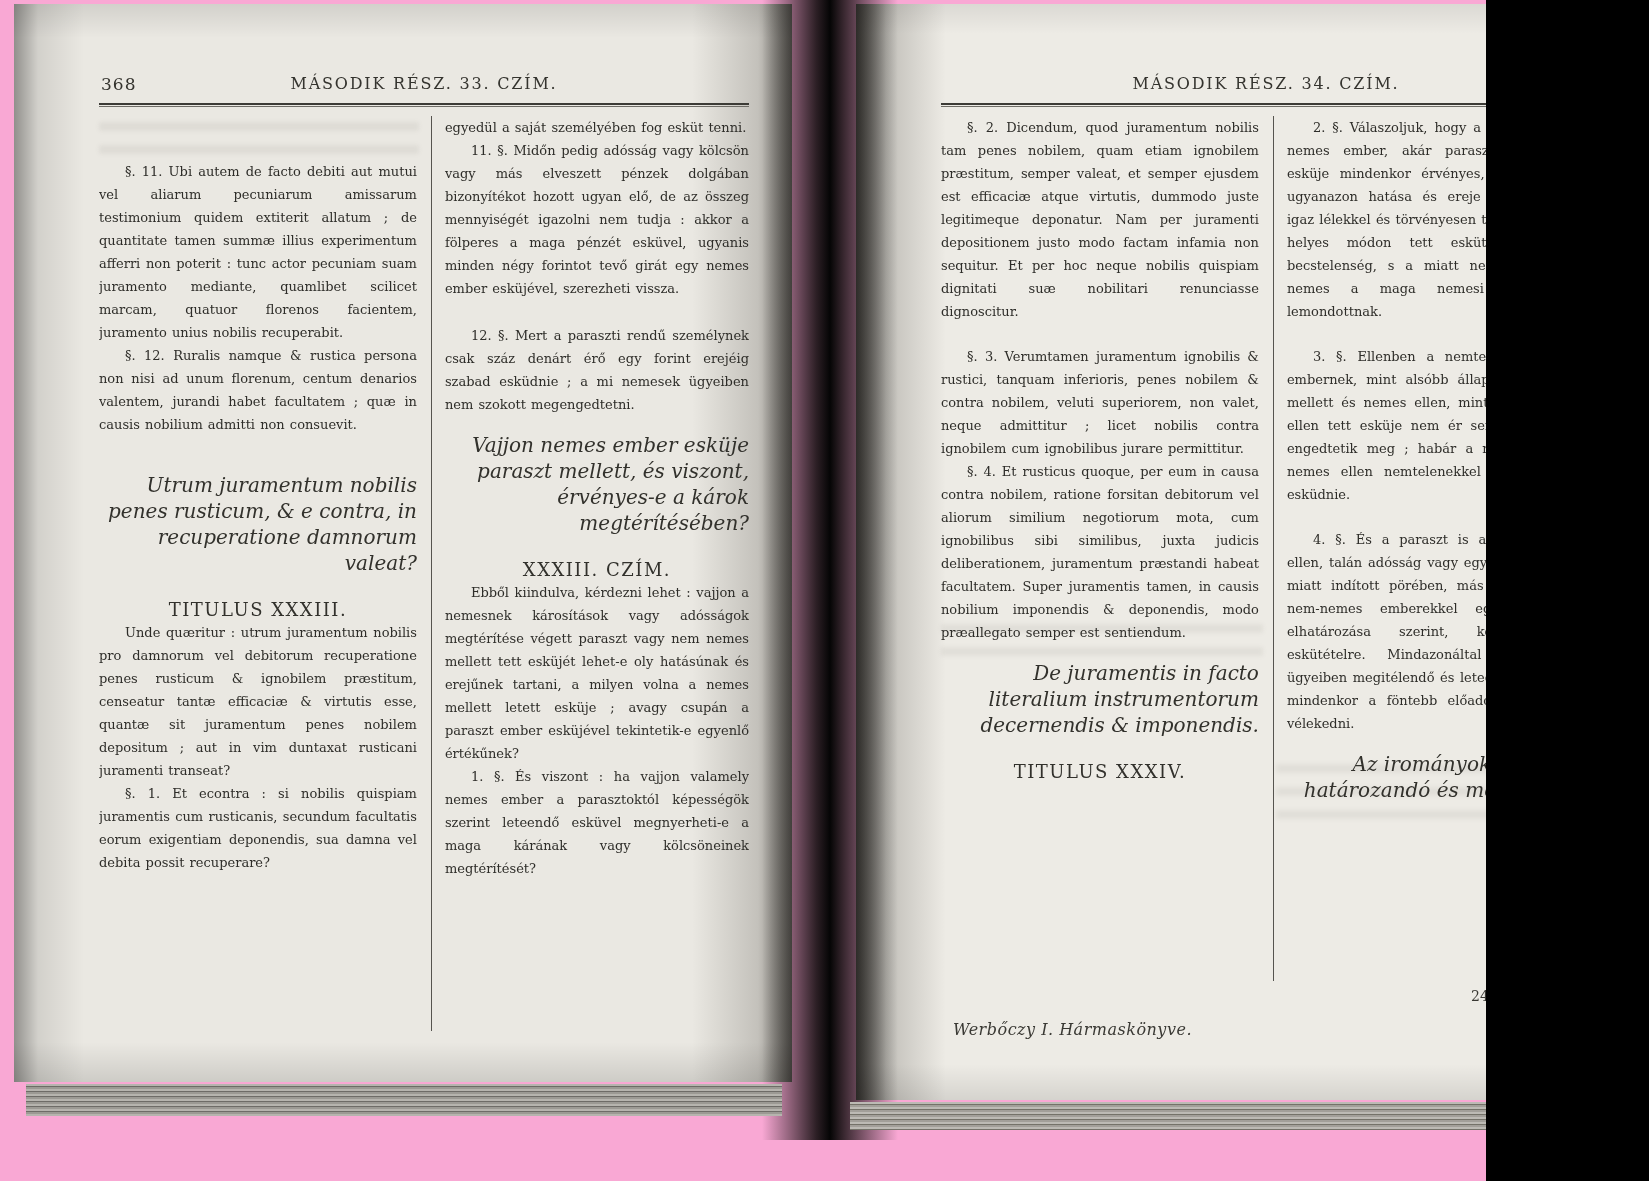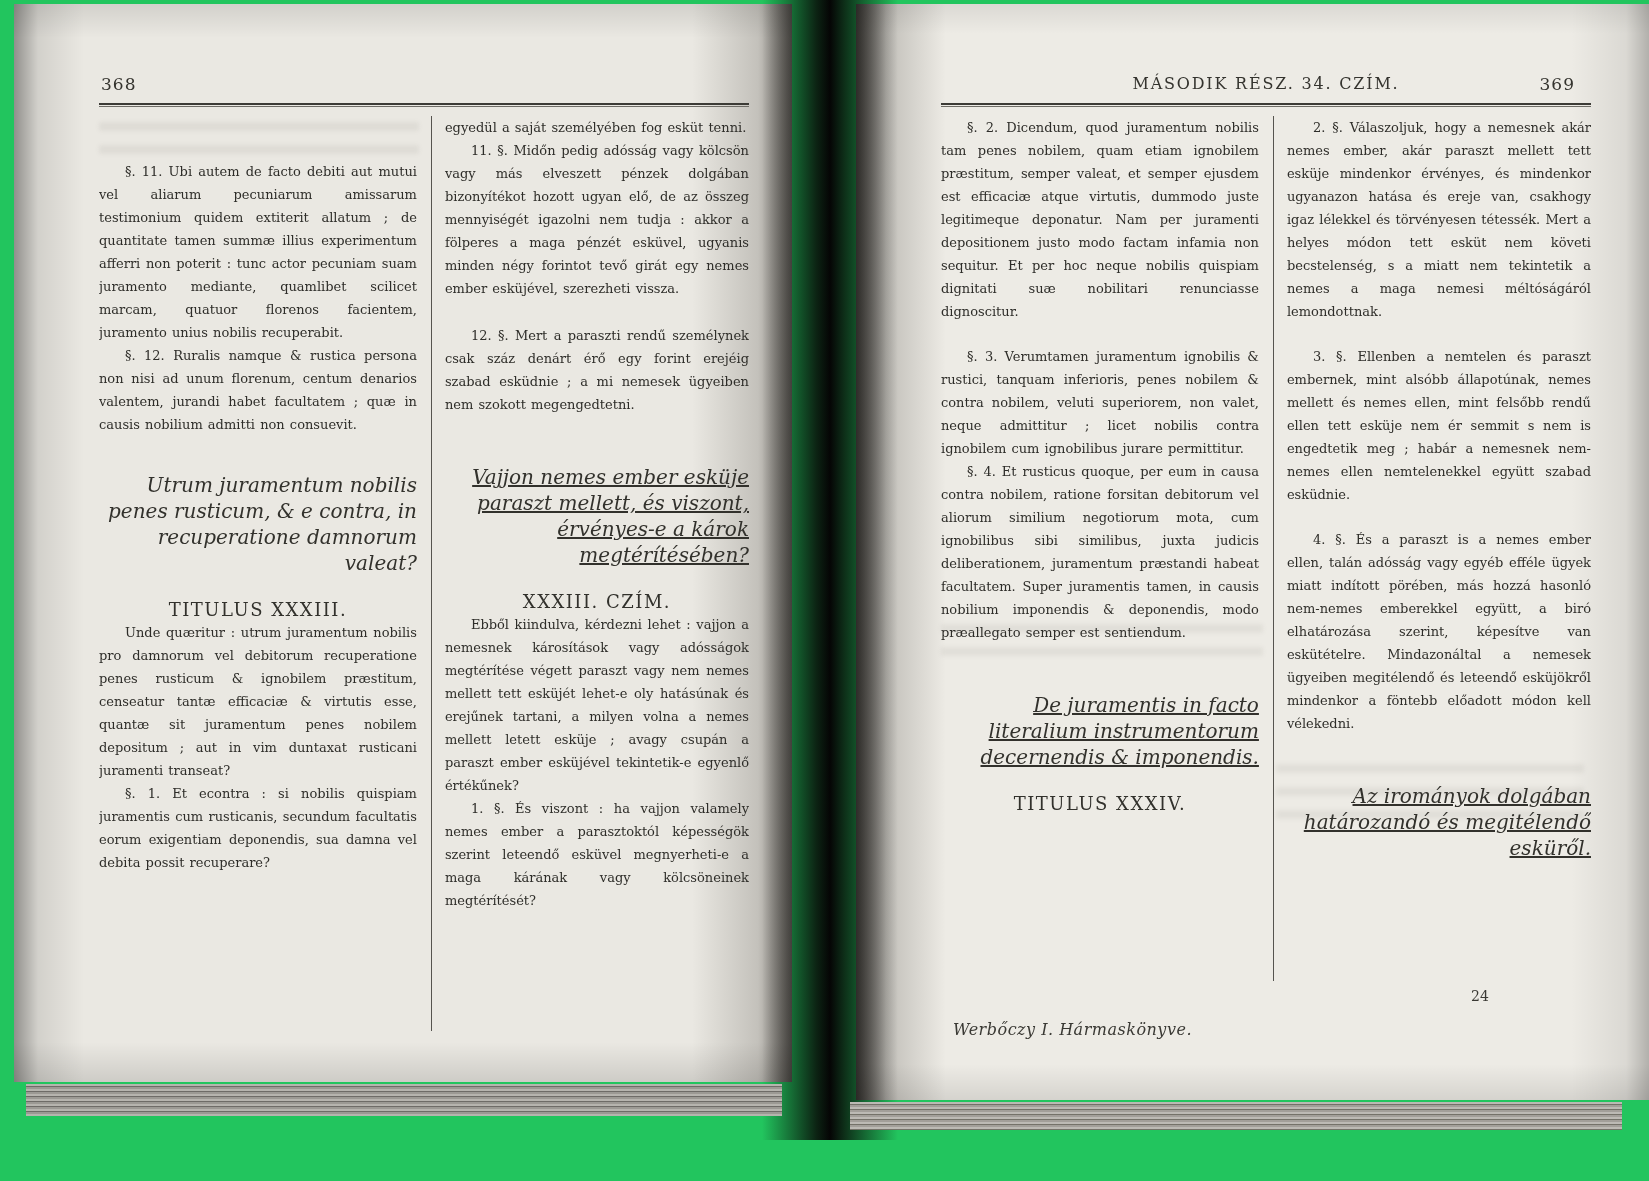--- a/index.html
+++ b/index.html
@@ -1,18 +1,18 @@
 <!DOCTYPE html>
 <html><head>
 <meta charset="utf-8">
 <style>
   html,body { margin:0; padding:0; background:#000; }
   .scan {
-    position:relative; width:1649px; height:1181px; overflow:hidden;
-    background:#22c55e;
+    position:relative; width:1486px; height:1181px; overflow:hidden;
+    background:#f9a8d4;
     font-family:"DejaVu Serif", serif;
     color:#2e2d29;
   }
   
   .page { position:absolute; top:4px; }
   .page-left {
     left:14px; width:778px; height:1078px;
     background:
       linear-gradient(to right, rgba(0,0,0,0.38) 0px, rgba(0,0,0,0.10) 24px, rgba(0,0,0,0) 70px),
       linear-gradient(to left, rgba(20,16,10,0.55) 0px, rgba(20,16,10,0.18) 34px, rgba(0,0,0,0) 100px),
@@ -59,40 +59,41 @@
   .page-right .cols { height:865px; }
   .col { width:322px; }
   .col.c2 { width:308px; }
   .divider { width:1px; background:#56544f; margin:0 13px 0 14px; align-self:stretch; }
   
   .par { margin:0; font-size:13px; line-height:23px; text-align:justify; text-indent:26px; word-spacing:1px; }
   .par.cont { text-indent:0; }
   .qhead { margin:0; font-style:italic; font-size:20px; line-height:26px; text-align:right; font-weight:normal; color:#32312c; }
   .tit { margin:0; font-size:18px; line-height:23px; text-align:center; letter-spacing:1.5px; color:#32312c; }
   .mt10{margin-top:22px;} .mt20{} .mt22{margin-top:22px;}
-  .mt24{margin-top:24px;} .mt32{margin-top:48px;text-decoration:underline;} .mt36{margin-top:36px;}
+  .mt24{margin-top:24px;} .mt32{margin-top:16px;} .mt36{margin-top:36px;}
   .pad-top{padding-top:44px;}
   
   .footer-book { position:absolute; left:97px; top:1016px; font-style:italic; font-size:16px; letter-spacing:0.5px; color:#3a3934; }
   .footer-sheet { position:absolute; left:615px; top:984px; font-size:14px; color:#3a3934; }
   
   .bleed {
     position:absolute; pointer-events:none; opacity:0.55;
     background:repeating-linear-gradient(to bottom, rgba(118,115,104,0.18) 0 9px, rgba(0,0,0,0) 9px 23px);
     filter:blur(2px);
   }
 </style>
 </head>
 <body>
 
 <div class="scan">
 
   <div class="page page-left">
     <div class="page-header">
       <span class="pnum pl">368</span>
+      <span class="rh">MÁSODIK RÉSZ. 33. CZÍM.</span>
     </div>
     <div class="head-rule"></div>
 
     <div class="bleed" style="left:85px; top:118px; width:320px; height:44px;"></div>
 
     <div class="cols">
       <div class="col c1 pad-top">
         <p class="par">§. 11. Ubi autem de facto debiti aut mutui vel aliarum pecuniarum amissarum testimonium quidem extiterit allatum ; de quantitate tamen summæ illius experimentum afferri non poterit : tunc actor pecuniam suam juramento mediante, quamlibet scilicet marcam, quatuor florenos facientem, juramento unius nobilis recuperabit.</p>
         <p class="par">§. 12. Ruralis namque &amp; rustica persona non nisi ad unum florenum, centum denarios valentem, jurandi habet facultatem ; quæ in causis nobilium admitti non consuevit.</p>
         <p class="qhead mt36">Utrum juramentum nobilis penes rusticum, &amp; e contra, in recuperatione damnorum valeat?</p>

